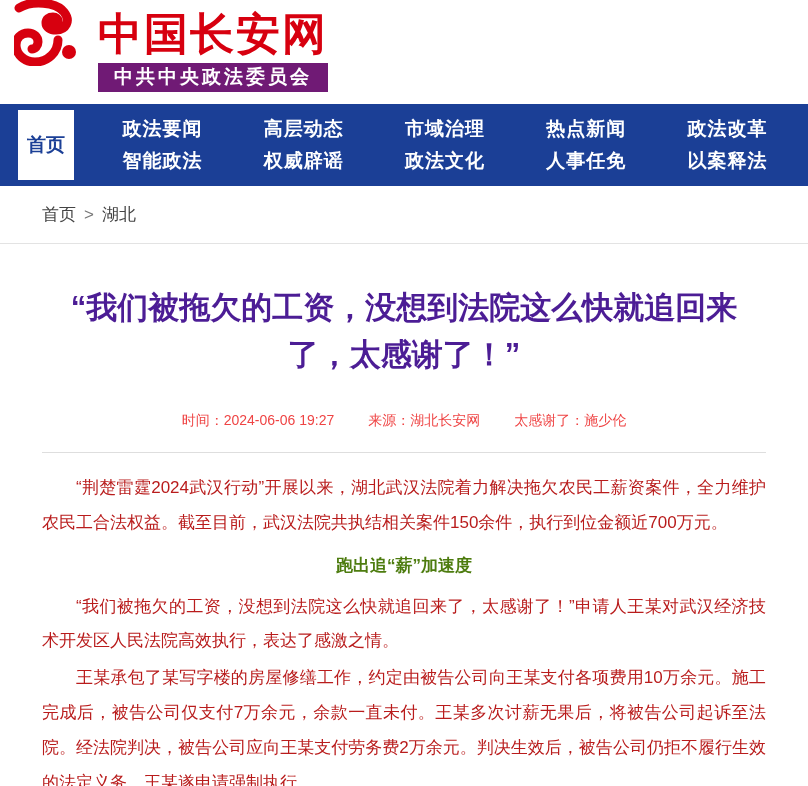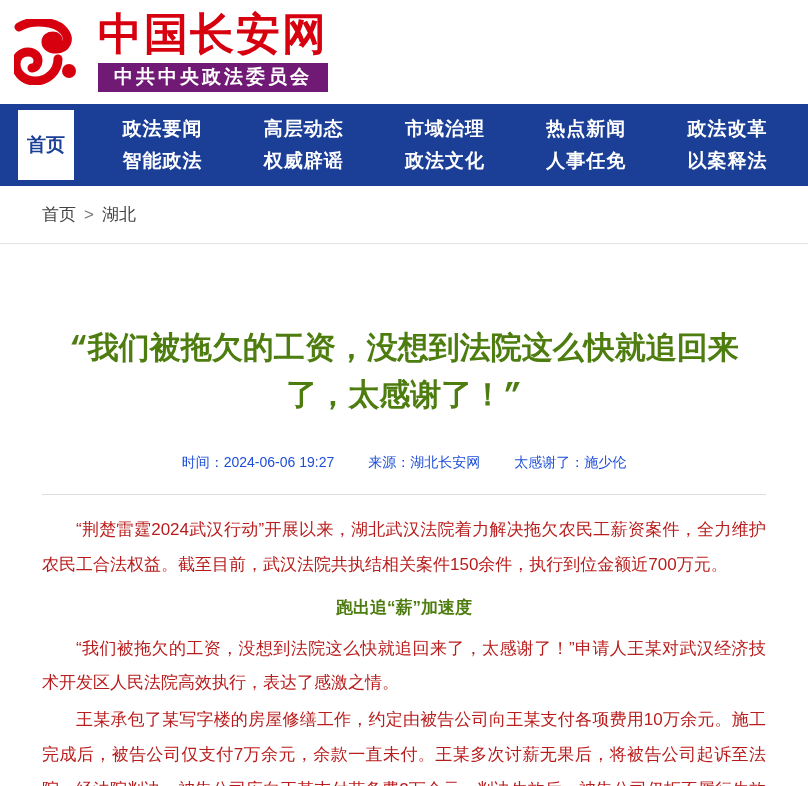--- a/index.html
+++ b/index.html
@@ -13,21 +13,20 @@
     font-family: "Liberation Sans", sans-serif;
     color: #333;
     overflow: hidden;
   }
 
   
   .header {
     height: 104px;
     background: #ffffff;
     display: flex;
-    align-items: center;
     padding-left: 14px;
     box-sizing: border-box;
   }
   .logo-mark {
     width: 74px;
     height: 66px;
     position: relative;
     flex: 0 0 auto;
     margin-right: 10px;
   }
@@ -115,36 +114,36 @@
   }
   .breadcrumb .crumb { color: #444; }
   .breadcrumb .sep { margin: 0 8px; color: #777; }
 
   
   .article {
     padding: 0 42px;
     box-sizing: border-box;
   }
   .article-title {
-    font-family: Liberation Mono, monospace;
+    font-family: Liberation Sans, sans-serif;
     font-size: 31px;
     font-weight: bold;
-    color: #4d7c0f;
+    color: #4c1d95;
     text-align: center;
     line-height: 1.5;
-    margin: 83px 10px 0 10px;
+    margin: 41px 10px 0 10px;
   }
   .meta {
     margin-top: 34px;
     display: flex;
     justify-content: center;
     align-items: flex-end;
     gap: 34px;
     font-size: 14px;
-    color: #1d4ed8;
+    color: #ef4444;
   }
   .divider {
     margin-top: 22px;
     border-top: 1px solid #dedede;
   }
 
   .body-text { margin-top: 18px; }
   .para {
     font-size: 17px;
     line-height: 2.05;

